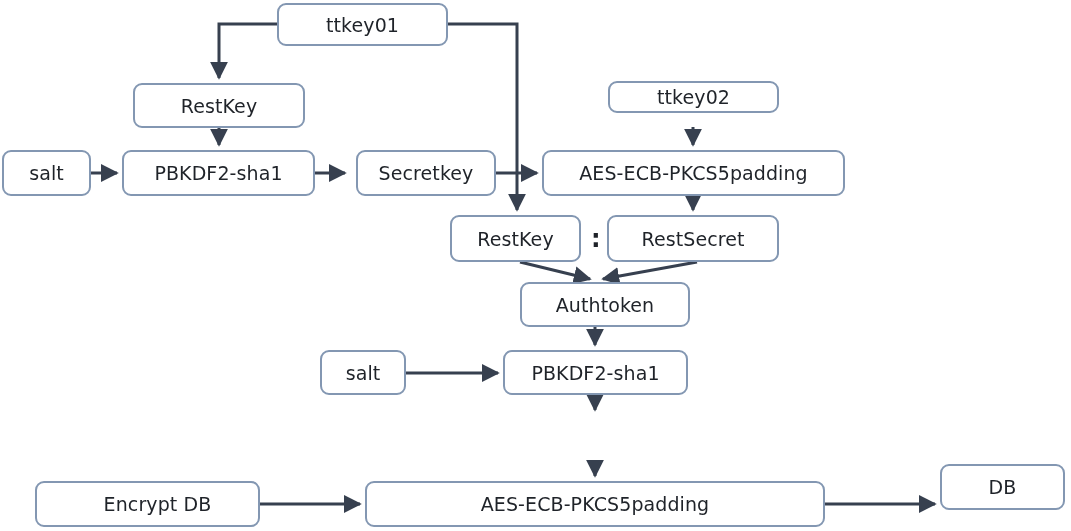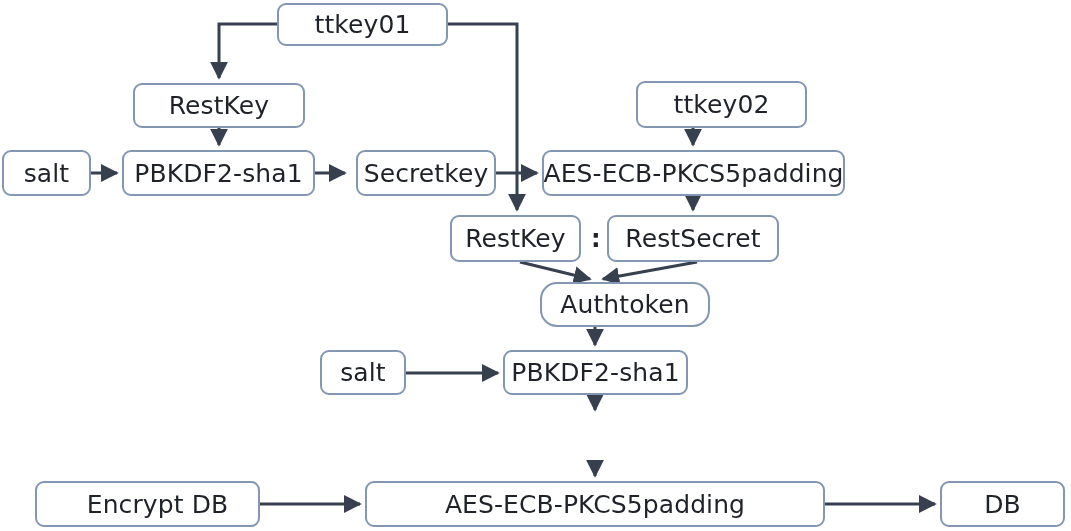--- a/index.html
+++ b/index.html
@@ -28,21 +28,21 @@
   .node {
     position: absolute;
     box-sizing: border-box;
     border: 2px solid #8397b2;
     border-radius: 9px;
     background: #ffffff;
     display: flex;
     align-items: center;
     justify-content: center;
     color: #1f2329;
-    font-size: 25px;
+    font-size: 19px;
     font-family: "DejaVu Sans", sans-serif;
     letter-spacing: 0.1px;
     white-space: nowrap;
     z-index: 2;
   }
   .sep {
     position: absolute;
     color: #1f2329;
     font-size: 24px;
     font-weight: 700;
@@ -95,42 +95,42 @@
       <path d="M 260 504 L 360 504" marker-end="url(#ah)"></path>
 
       <path d="M 825 504 L 935 504" marker-end="url(#ah)"></path>
     </g>
   </svg>
 
   <div class="node" style="left:277px;top:3px;width:171px;height:43px;">ttkey01</div>
 
   <div class="node" style="left:133px;top:83px;width:172px;height:45px;">RestKey</div>
 
-  <div class="node" style="left:608px;top:81px;width:171px;height:47px;margin-left:28px;">ttkey02</div>
+  <div class="node" style="left:608px;top:81px;width:171px;height:32px;">ttkey02</div>
 
   <div class="node" style="left:2px;top:150px;width:89px;height:46px;">salt</div>
 
   <div class="node" style="left:122px;top:150px;width:193px;height:46px;">PBKDF2-sha1</div>
 
   <div class="node" style="left:350px;top:150px;width:140px;height:46px;margin-left:6px;">Secretkey</div>
 
   <div class="node" style="left:542px;top:150px;width:303px;height:46px;">AES-ECB-PKCS5padding</div>
 
   <div class="node" style="left:450px;top:215px;width:131px;height:47px;">RestKey</div>
 
   <div class="sep" style="left:591px;top:227px;">:</div>
 
   <div class="node" style="left:607px;top:215px;width:172px;height:47px;">RestSecret</div>
 
-  <div class="node" style="left:540px;top:282px;width:170px;height:45px;border-radius:17px;">Authtoken</div>
+  <div class="node" style="left:520px;top:282px;width:170px;height:45px;">Authtoken</div>
 
   <div class="node" style="left:320px;top:350px;width:86px;height:45px;">salt</div>
 
   <div class="node" style="left:503px;top:350px;width:185px;height:45px;">PBKDF2-sha1</div>
 
 
   <div class="node" style="left:35px;top:481px;width:225px;height:46px;padding-left:20px;">Encrypt DB</div>
 
   <div class="node" style="left:365px;top:481px;width:460px;height:46px;">AES-ECB-PKCS5padding</div>
 
-  <div class="node" style="left:940px;top:481px;width:125px;height:46px;">DB</div>
+  <div class="node" style="left:940px;top:464px;width:125px;height:46px;">DB</div>
 
 </div>
 
 </body></html>

